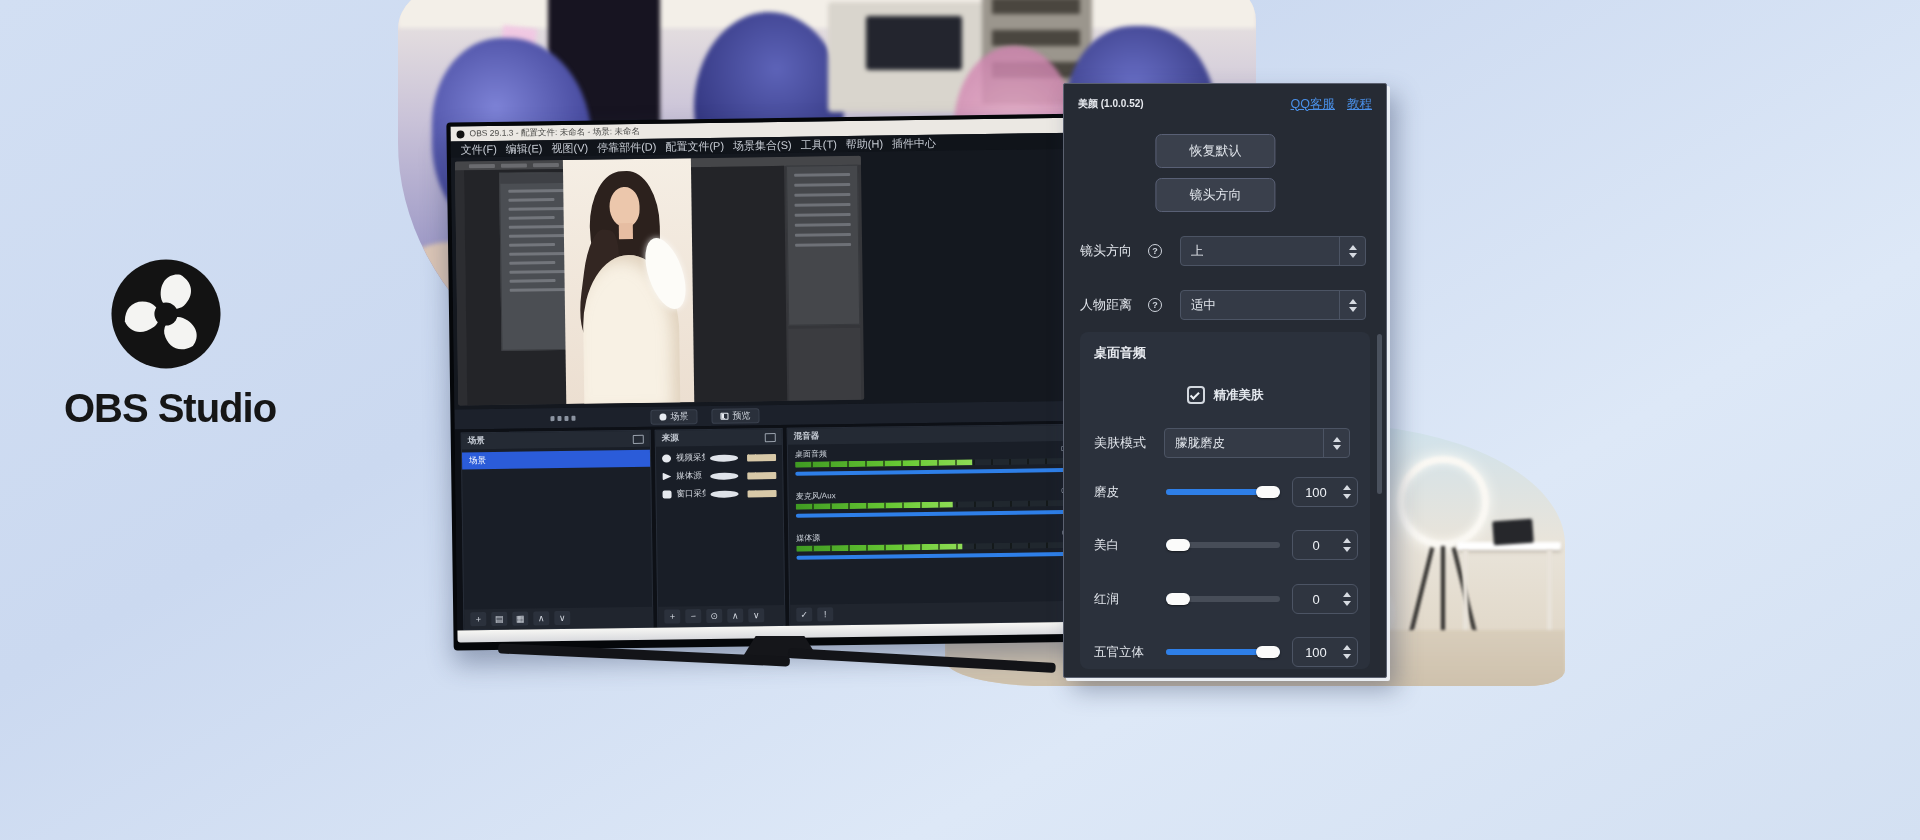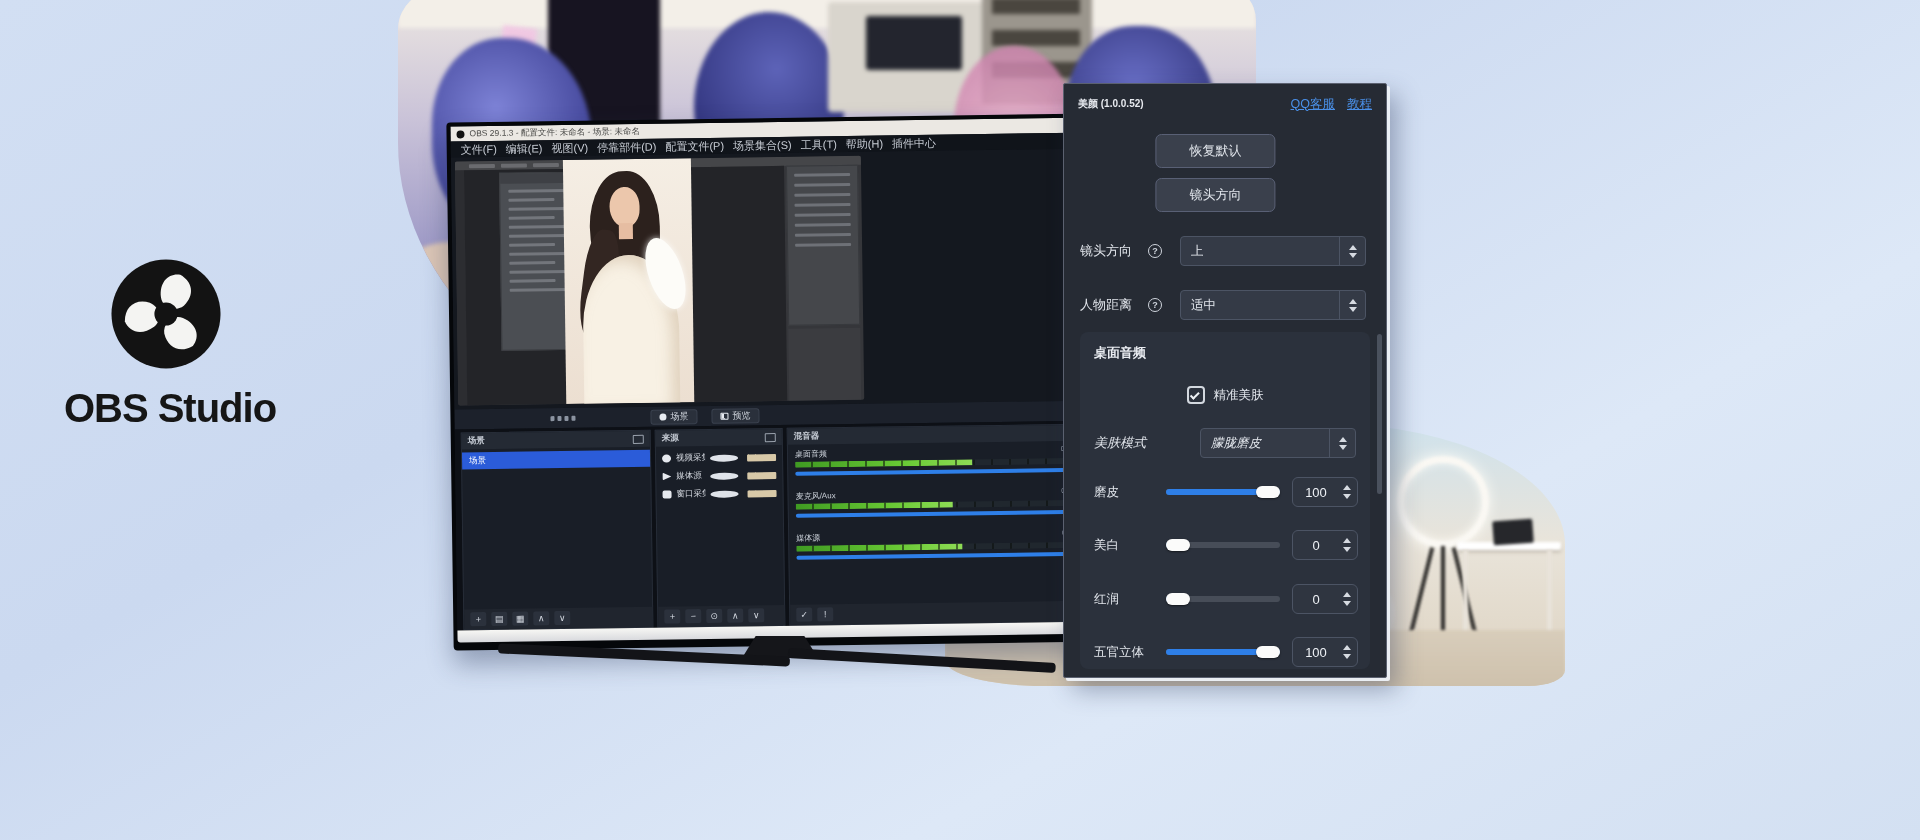--- a/index.html
+++ b/index.html
@@ -157,23 +157,23 @@
 
   .bp-card { position:absolute; left:16px; right:16px; top:248px; bottom:8px;
     background:#2b313c; border-radius:8px; }
   .bc-title { position:absolute; left:14px; top:12px; font-size:13px; font-weight:700; color:#e9ecf1; }
   .bc-check { position:absolute; left:0; right:0; top:50px; height:26px;
     display:flex; align-items:center; justify-content:center; gap:9px; }
   .cbox { width:18px; height:18px; border:2px solid #d3d8df; border-radius:4px; background:#2b313c;
     display:flex; align-items:center; justify-content:center; }
   .cbox i { width:9px; height:5px; border-left:2.5px solid #eef1f5; border-bottom:2.5px solid #eef1f5;
     transform:rotate(-45deg) translate(0,-1px); }
-  .bc-check span { font-size:12.5px; color:#e2e6ec; }
-  .bc-mode { position:absolute; left:14px; right:14px; top:96px; height:30px; display:flex; align-items:center;font-style:italic; }
-  .bc-mode .sel { width:156px; }
+  .bc-check span { font-size:12.5px; color:#e2e6ec;font-weight:bold; }
+  .bc-mode { position:absolute; left:14px; right:20px; top:96px; height:30px; display:flex; align-items:center; }
+  .bc-mode .sel { width:186px; }
   .srow { position:absolute; left:14px; right:12px; height:32px; display:flex; align-items:center; }
   .slbl { width:72px; font-size:12.5px; color:#e2e6ec; }
   .strk { position:relative; flex:1; height:6px; background:#474d58; border-radius:3px; margin-right:12px; }
   .sfill { position:absolute; left:0; top:0; height:100%; border-radius:3px; background:#2e7fe8;
     width:calc((100% - 8px) * var(--val) / 100 + 8px); }
   .sknob { position:absolute; top:-3px; width:24px; height:12px; background:#fbfbfa; border-radius:6px;
     box-shadow:0 1px 2px rgba(0,0,0,.5); left:calc((100% - 24px) * var(--val) / 100); }
   .spin { width:66px; height:30px; background:#2f3540; border:1px solid #4c5464; border-radius:6px;
     display:flex; align-items:center; }
   .spin .spv { flex:1; text-align:center; font-size:13px; color:#eef1f5; }

